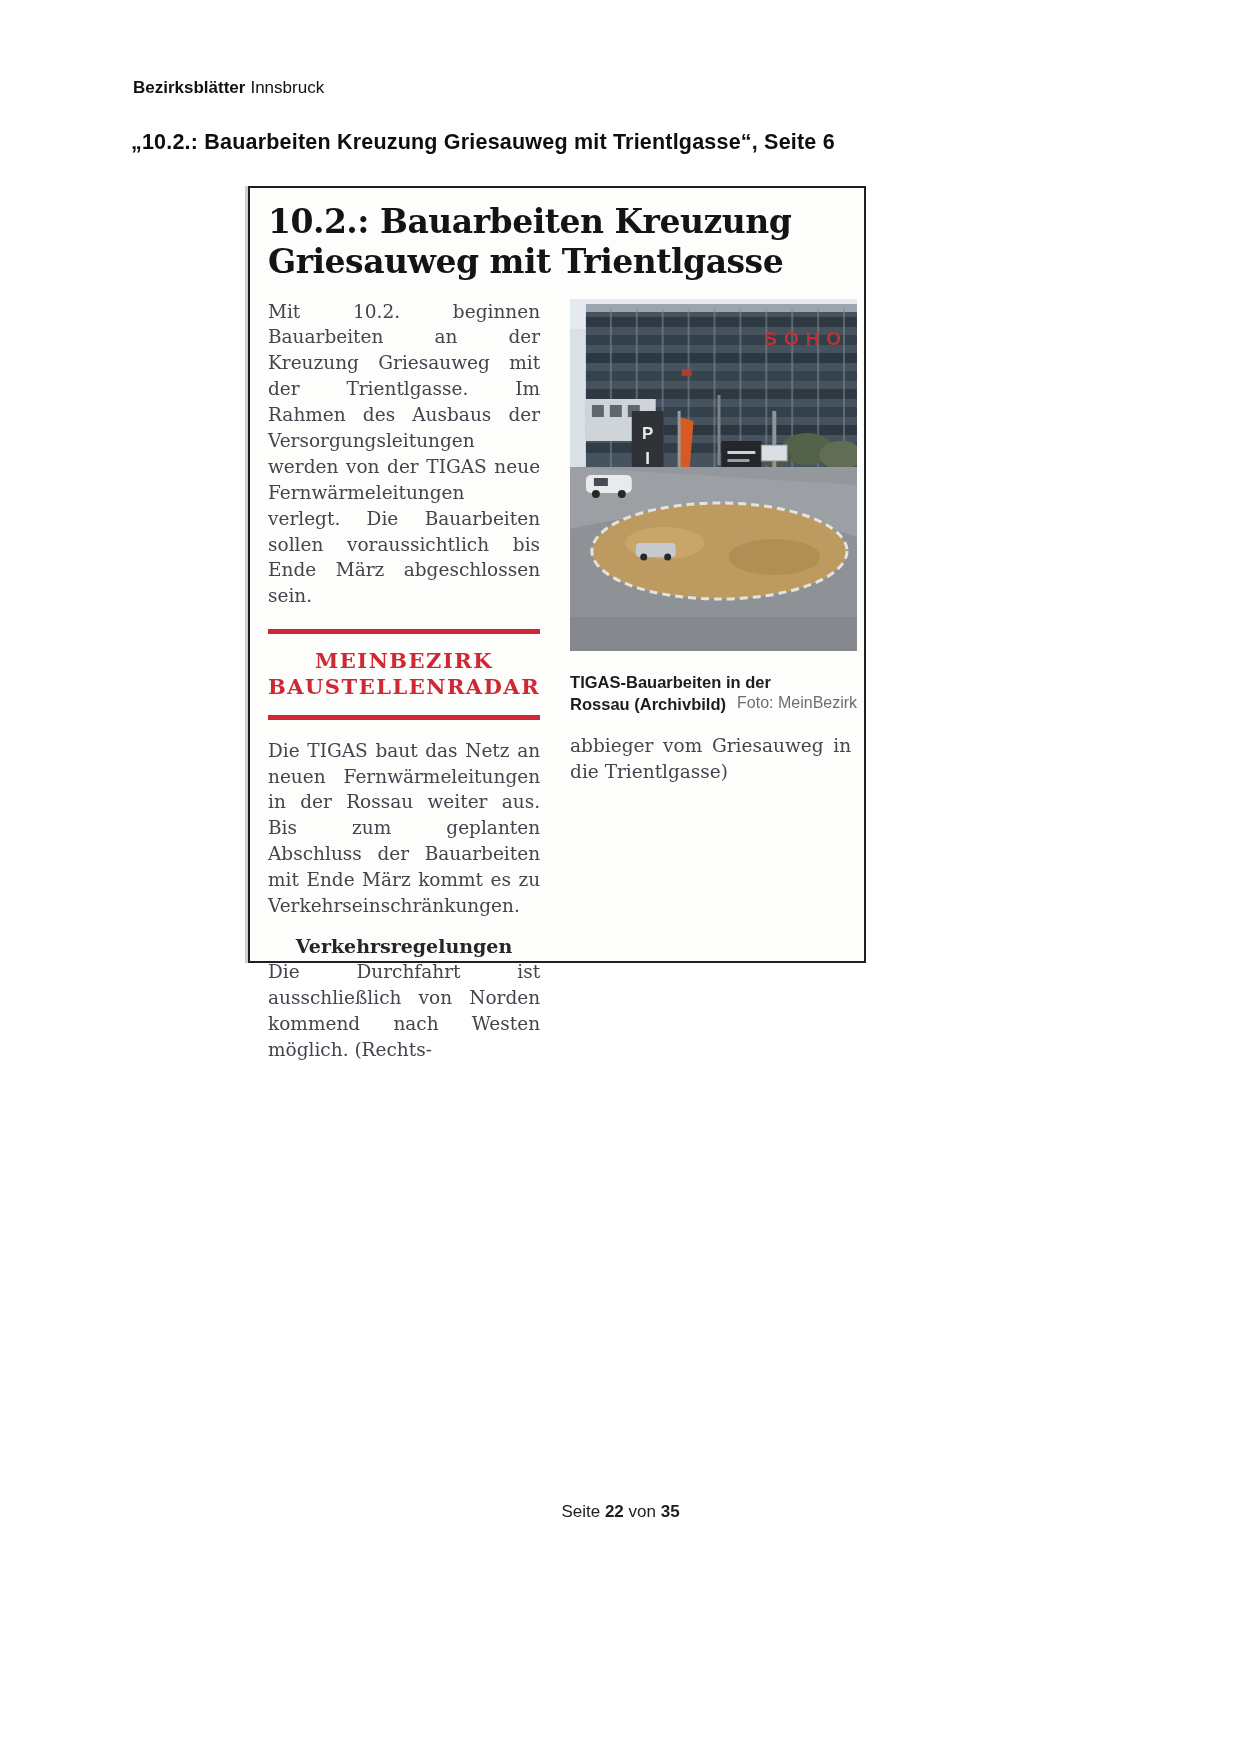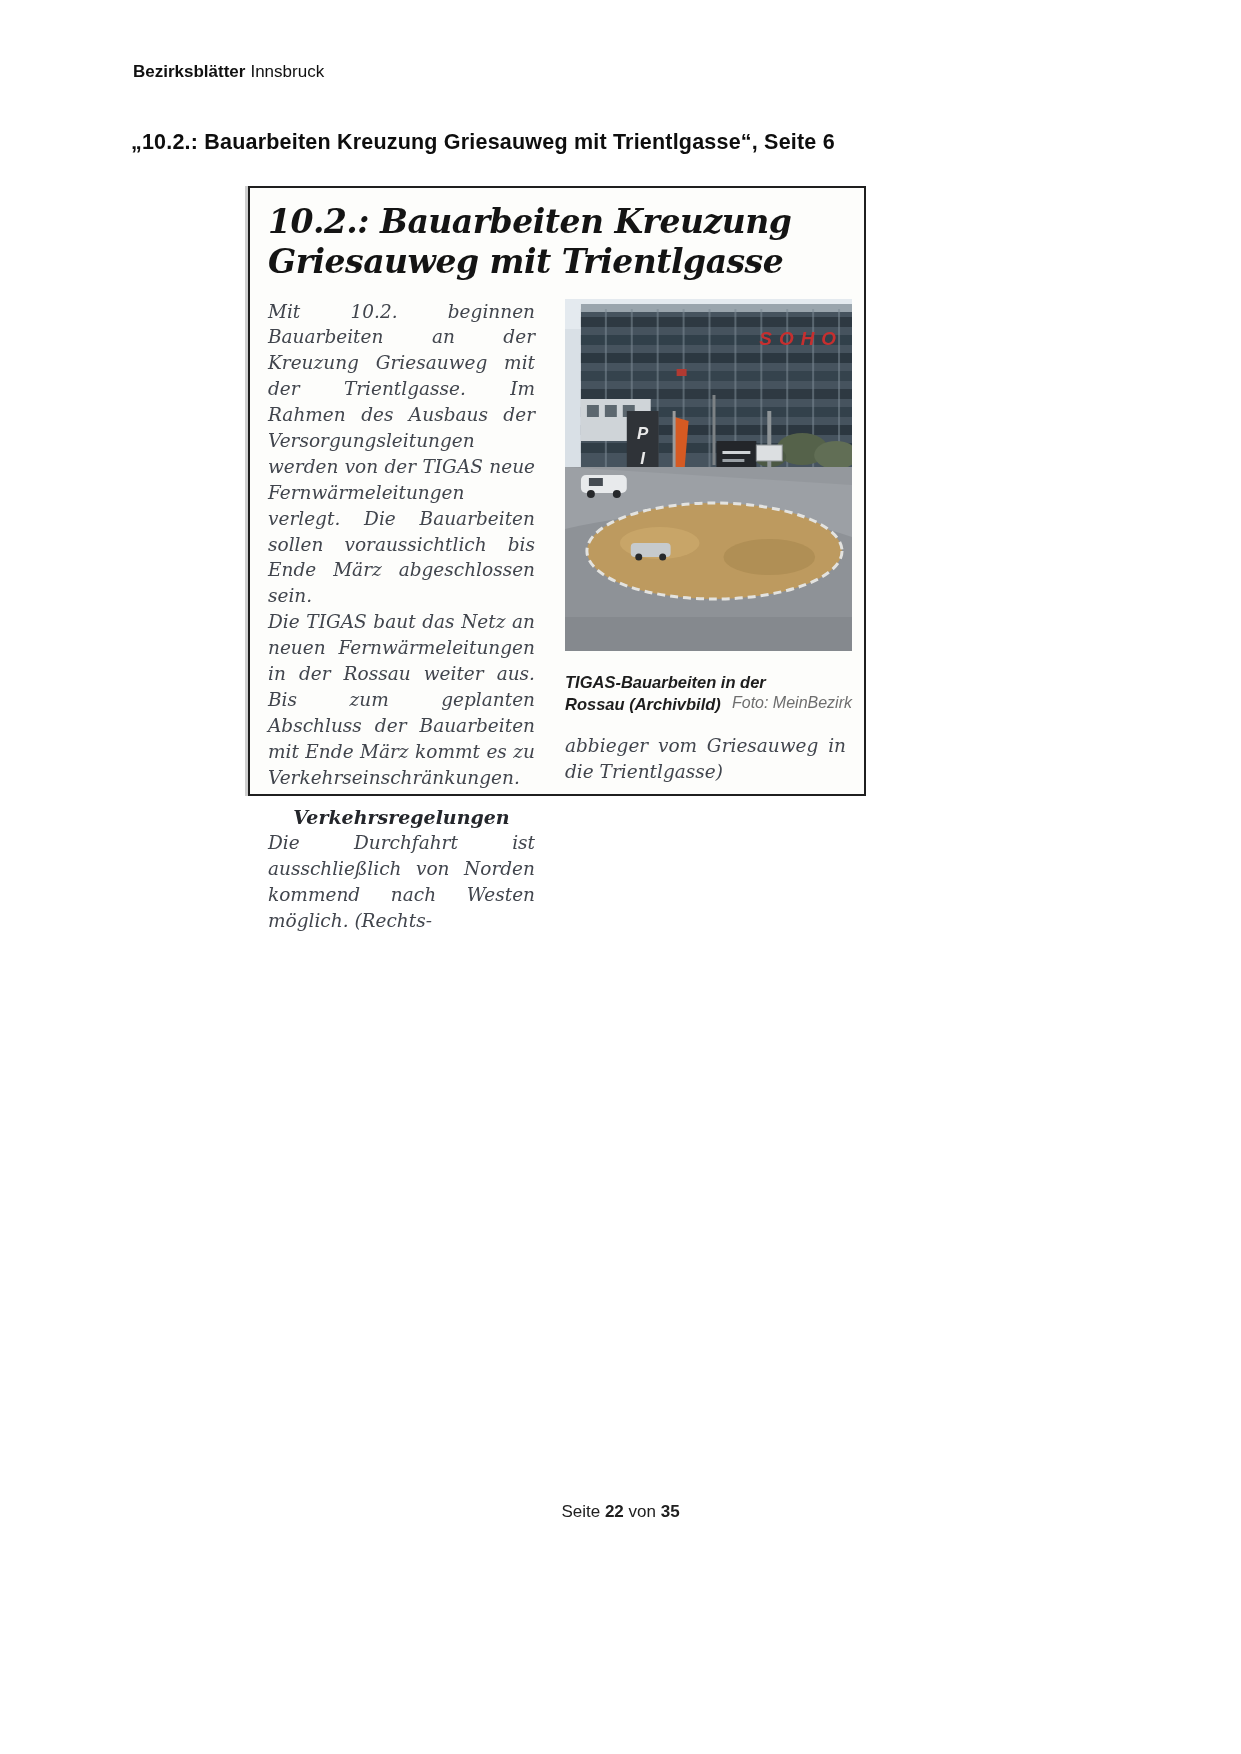--- a/index.html
+++ b/index.html
@@ -4,36 +4,35 @@
 <style>
   * { margin:0; padding:0; box-sizing:border-box; }
   html,body { width:1241px; height:1754px; }
   body {
     position:relative;
     background:#ffffff;
     font-family:"Liberation Sans", sans-serif;
     color:#1a1a1a;
     overflow:hidden;
   }
-  .page-header { position:absolute; left:133px; top:62px; font-size:17px; color:#111; }
+  .page-header { position:absolute; left:133px; top:78px; font-size:17px; color:#111; }
   .page-header .brand { font-weight:bold; }
   .page-header .loc { font-weight:normal; margin-left:5px; }
 
   .doc-title {
     position:absolute; left:131px; top:130px; width:980px;
     font-size:21.5px; font-weight:bold; color:#0e0e0e; letter-spacing:0.2px;
   }
 
   .clip-box {
-    position:absolute; left:248px; top:186px; width:618px; height:610px;
+    position:absolute; left:248px; top:186px; width:618px; height:777px;
     background:#fdfdfb;
     border:2px solid #1f1f1f;
     box-shadow:-3px 0 0 rgba(60,60,60,0.25);
     padding:14px 18px 0 18px;
-    font-style:italic;
   }
   .headline {
     font-family:"DejaVu Serif", serif;
     font-weight:bold; font-size:33px; line-height:1.22;
     color:#141414; letter-spacing:-0.5px; width:578px;
   }
   .cols { display:flex; gap:30px; margin-top:16px; }
   .col { width:281px; }
 
   .serif-p {
@@ -86,20 +85,24 @@
 <div class="doc-title">„10.2.: Bauarbeiten Kreuzung Griesauweg mit Trientlgasse“, Seite 6</div>
 
 <div class="clip-box">
   <div class="headline">10.2.: Bauarbeiten Kreuzung Griesauweg mit Trientlgasse</div>
 
   <div class="cols">
 
     <div class="col">
       <p class="serif-p">Mit 10.2. beginnen Bauarbei­ten an der Kreuzung Griesau­weg mit der Trientlgasse. Im Rahmen des Ausbaus der Ver­sorgungsleitungen werden von der TIGAS neue Fernwär­meleitungen verlegt. Die Bau­arbeiten sollen voraussichtlich bis Ende März abgeschlossen sein.</p>
 
+      <div class="badge">
+        <span class="b1">MEINBEZIRK</span>
+        <span class="b2">BAUSTELLENRADAR</span>
+      </div>
 
       <p class="serif-p">Die TIGAS baut das Netz an neuen Fernwärmeleitungen in der Rossau weiter aus. Bis zum geplanten Abschluss der Bauarbeiten mit Ende März kommt es zu Verkehrsein­schränkungen.</p>
 
       <div class="subhead">Verkehrsregelungen</div>
       <p class="serif-p">Die Durchfahrt ist ausschließ­lich von Norden kommend nach Westen möglich. (Rechts-</p>
     </div>
 
     <div class="col">
       <div class="photo-wrap">
         <svg viewBox="0 0 288 352" preserveAspectRatio="none">

